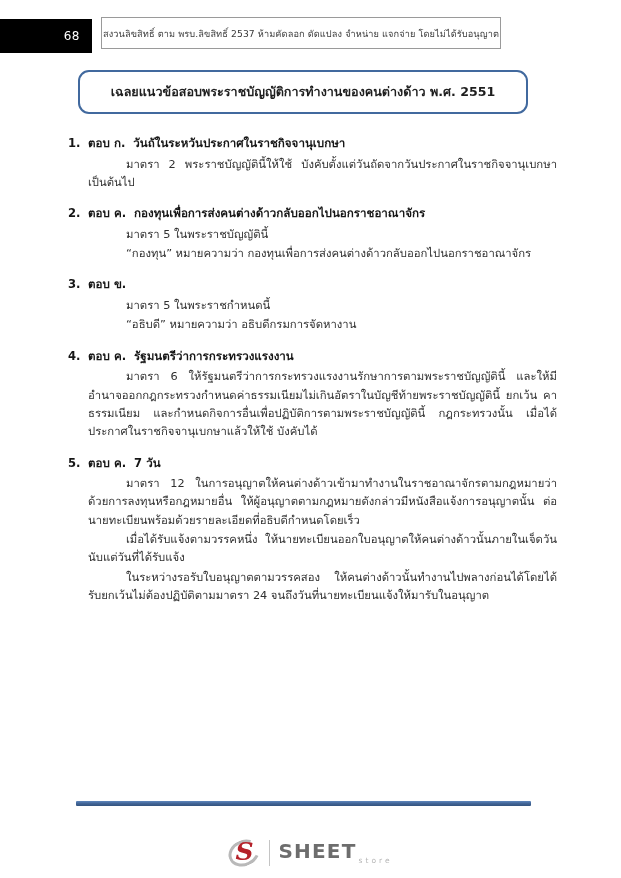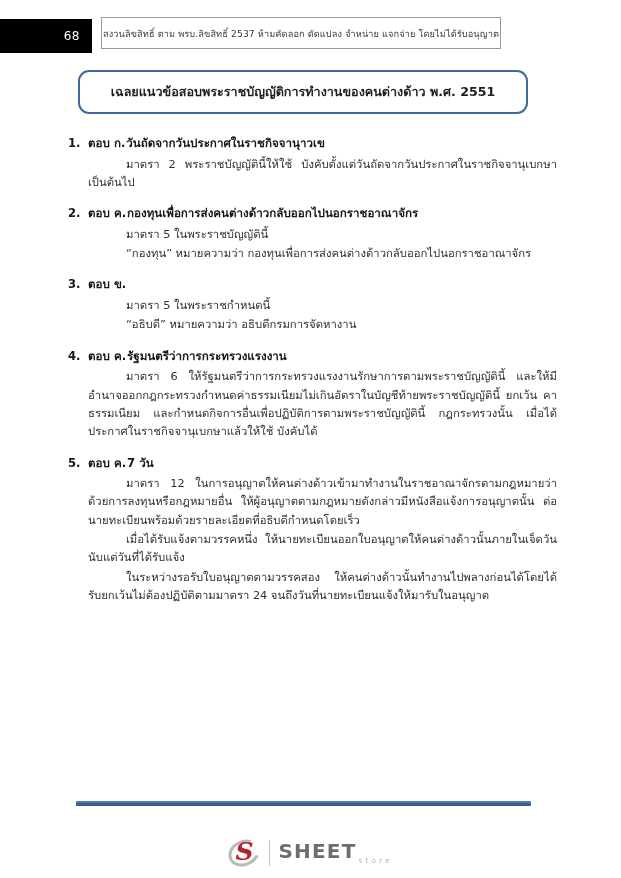--- a/index.html
+++ b/index.html
@@ -99,21 +99,21 @@
     color: #161616;
     line-height: 1.35;
     margin-bottom: 4px;
   }
   .qhead .qnum {
     width: 20px;
     flex: 0 0 20px;
   }
   .qhead .qans {
     flex: 0 0 auto;
-    margin-right: 1px;
+    margin-right: 8px;
   }
   .qhead .qtext {
     flex: 1 1 auto;
   }
 
   .qbody {
     padding-left: 20px;
     font-size: 11.3px;
     line-height: 1.62;
     color: #2f2f2f;
@@ -220,21 +220,21 @@
 <div id="title-box">
   <span class="txt">เฉลยแนวข้อสอบพระราชบัญญัติการทำงานของคนต่างด้าว พ.ศ. 2551</span>
 </div>
 
 <div id="content">
 
   <div class="qitem">
     <div class="qhead">
       <span class="qnum">1.</span>
       <span class="qans">ตอบ ก.</span>
-      <span class="qtext">วันถัดจากวันประกาศในราชกิจจานุาวเข</span>
+      <span class="qtext">วันถัในระหวันประกาศในราชกิจจานุเบกษา</span>
     </div>
     <div class="qbody">
       <p class="para justify">มาตรา 2 พระราชบัญญัตินี้ให้ใช้ บังคับตั้งแต่วันถัดจากวันประกาศในราชกิจจานุเบกษาเป็นต้นไป</p>
     </div>
   </div>
 
   <div class="qitem">
     <div class="qhead">
       <span class="qnum">2.</span>
       <span class="qans">ตอบ ค.</span>

